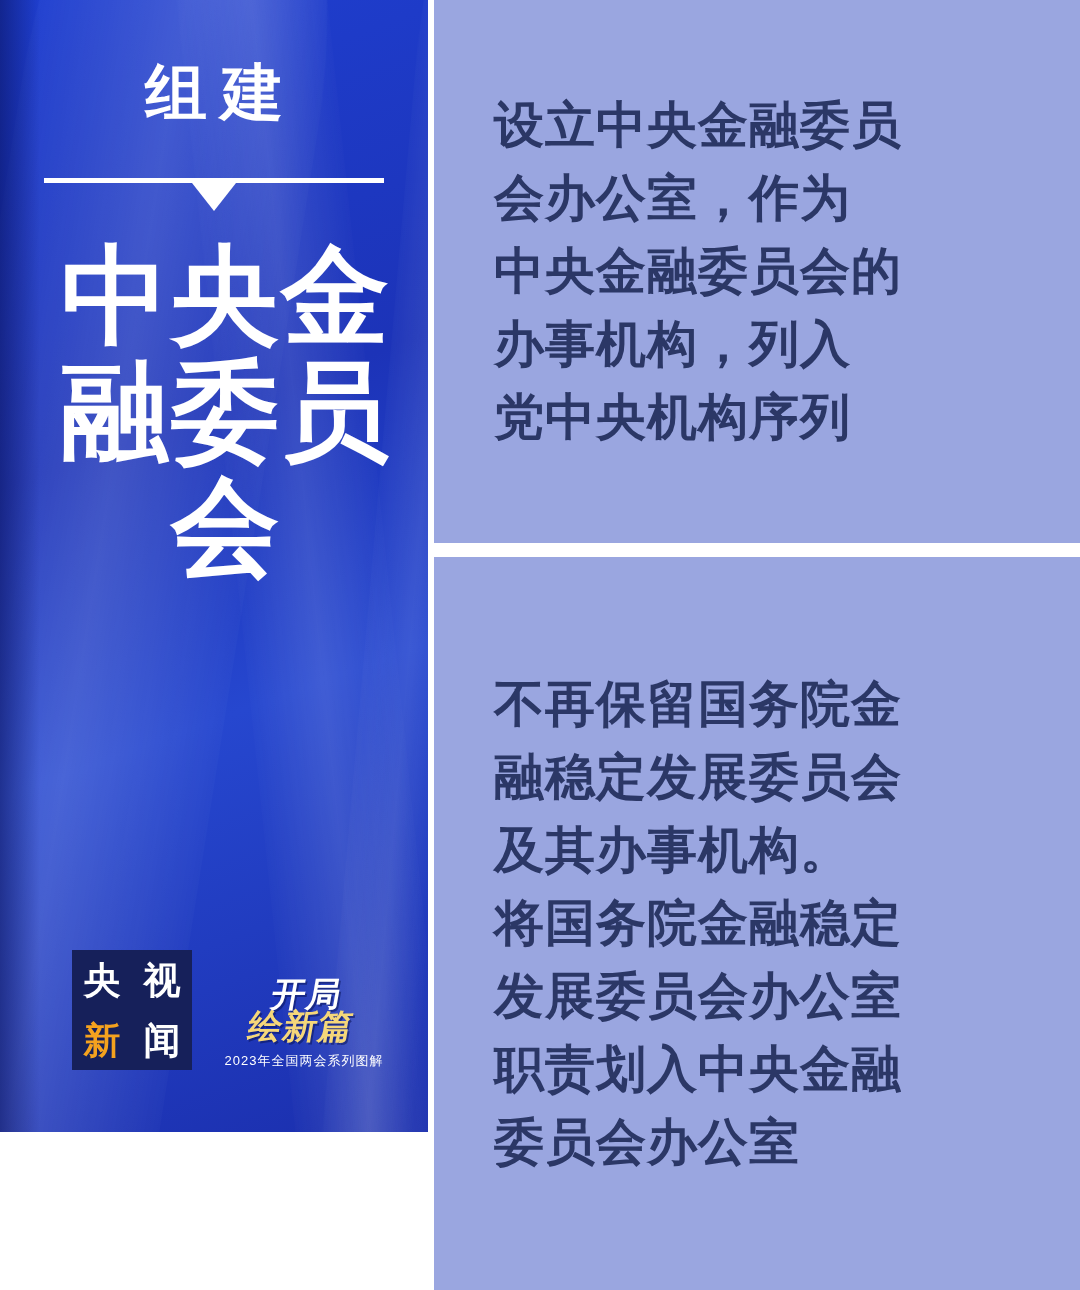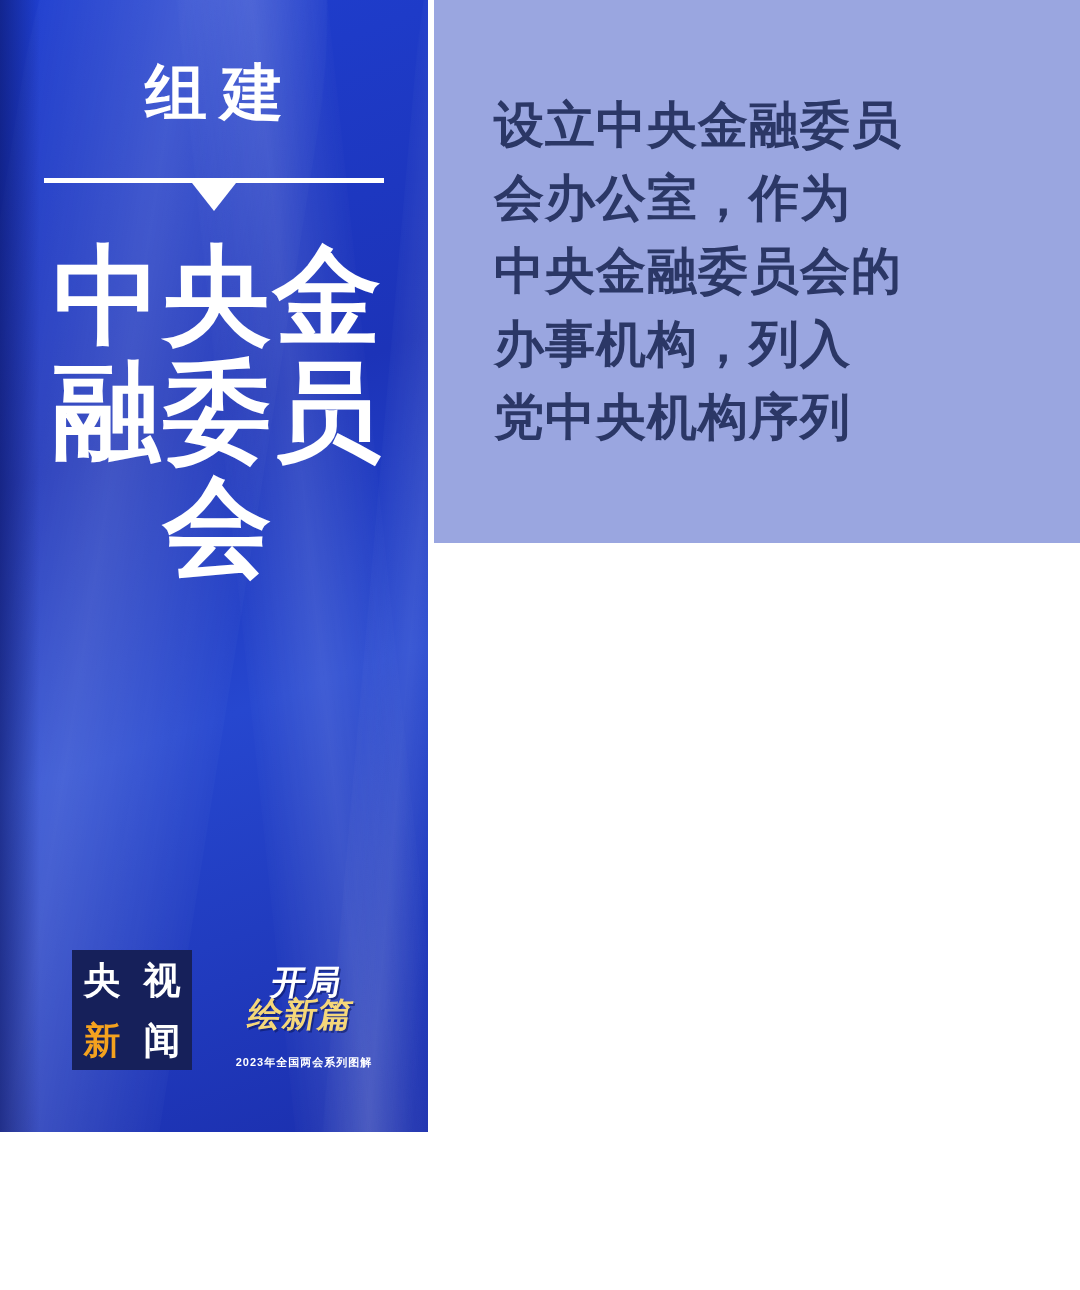--- a/index.html
+++ b/index.html
@@ -95,21 +95,21 @@
     left: 192px;
     width: 0;
     height: 0;
     border-left: 22px solid transparent;
     border-right: 22px solid transparent;
     border-top: 28px solid #ffffff;
   }
   .headline {
     position: absolute;
     top: 238px;
-    left: 4px;
+    left: 12px;
     width: 428px;
     text-align: center;
     color: #ffffff;
     font-size: 108px;
     font-weight: bold;
     line-height: 1.07;
     letter-spacing: 2px;
   }
 
   
@@ -147,23 +147,23 @@
     font-size: 34px;
     font-weight: bold;
     line-height: 0.95;
     letter-spacing: 1px;
     transform: skewX(-10deg);
     text-shadow: 2px 2px 0 rgba(10,20,90,0.55);
   }
   .campaign-mark .c1 { color: #ffffff; }
   .campaign-mark .c2 { color: #f5d77a; }
   .campaign-sub {
-    margin-top: 24px;
-    font-size: 11px;
-    font-weight: bold;
+    margin-top: 9px;
+    font-size: 13px;
+    font-weight: normal;
     letter-spacing: 1px;
     color: #ffffff;
   }
 
   
   .card {
     position: absolute;
     left: 434px;
     width: 646px;
     background: #9aa6e0;
@@ -224,14 +224,23 @@
   </div>
 
   <div class="card card-top">
     <div class="card-text">设立中央金融委员
 会办公室，作为
 中央金融委员会的
 办事机构，列入
 党中央机构序列</div>
   </div>
 
+  <div class="card card-bottom">
+    <div class="card-text">不再保留国务院金
+融稳定发展委员会
+及其办事机构。
+将国务院金融稳定
+发展委员会办公室
+职责划入中央金融
+委员会办公室</div>
+  </div>
 
 </div>
 
 </body></html>

